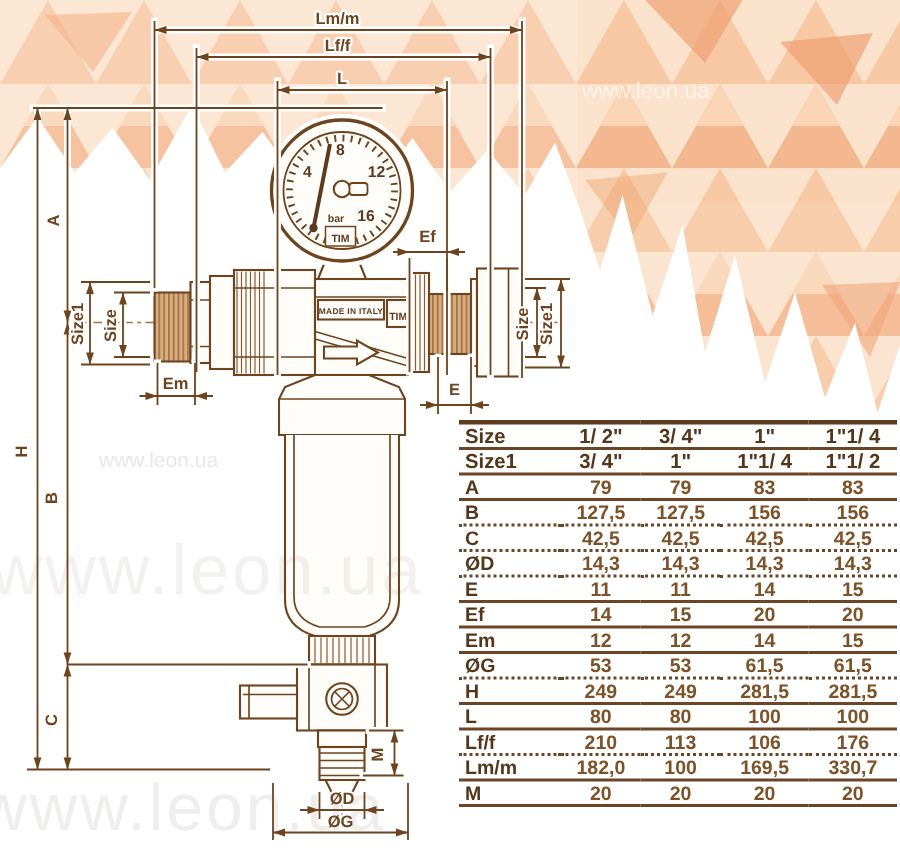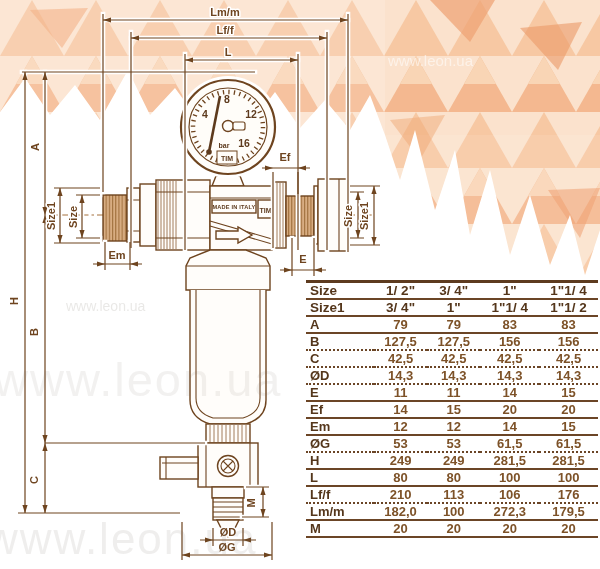--- a/index.html
+++ b/index.html
@@ -329,22 +329,22 @@
             <td class="lbl">Lf/f</td>
             <td class="val">210</td>
             <td class="val">113</td>
             <td class="val">106</td>
             <td class="val">176</td>
           </tr>
           <tr>
             <td class="lbl">Lm/m</td>
             <td class="val">182,0</td>
             <td class="val">100</td>
-            <td class="val">272,3</td>
-            <td class="val">179,5</td>
+            <td class="val">169,5</td>
+            <td class="val">330,7</td>
           </tr>
           <tr>
             <td class="lbl">M</td>
             <td class="val">20</td>
             <td class="val">20</td>
             <td class="val">20</td>
             <td class="val">20</td>
           </tr>
         </tbody>
   </table>

